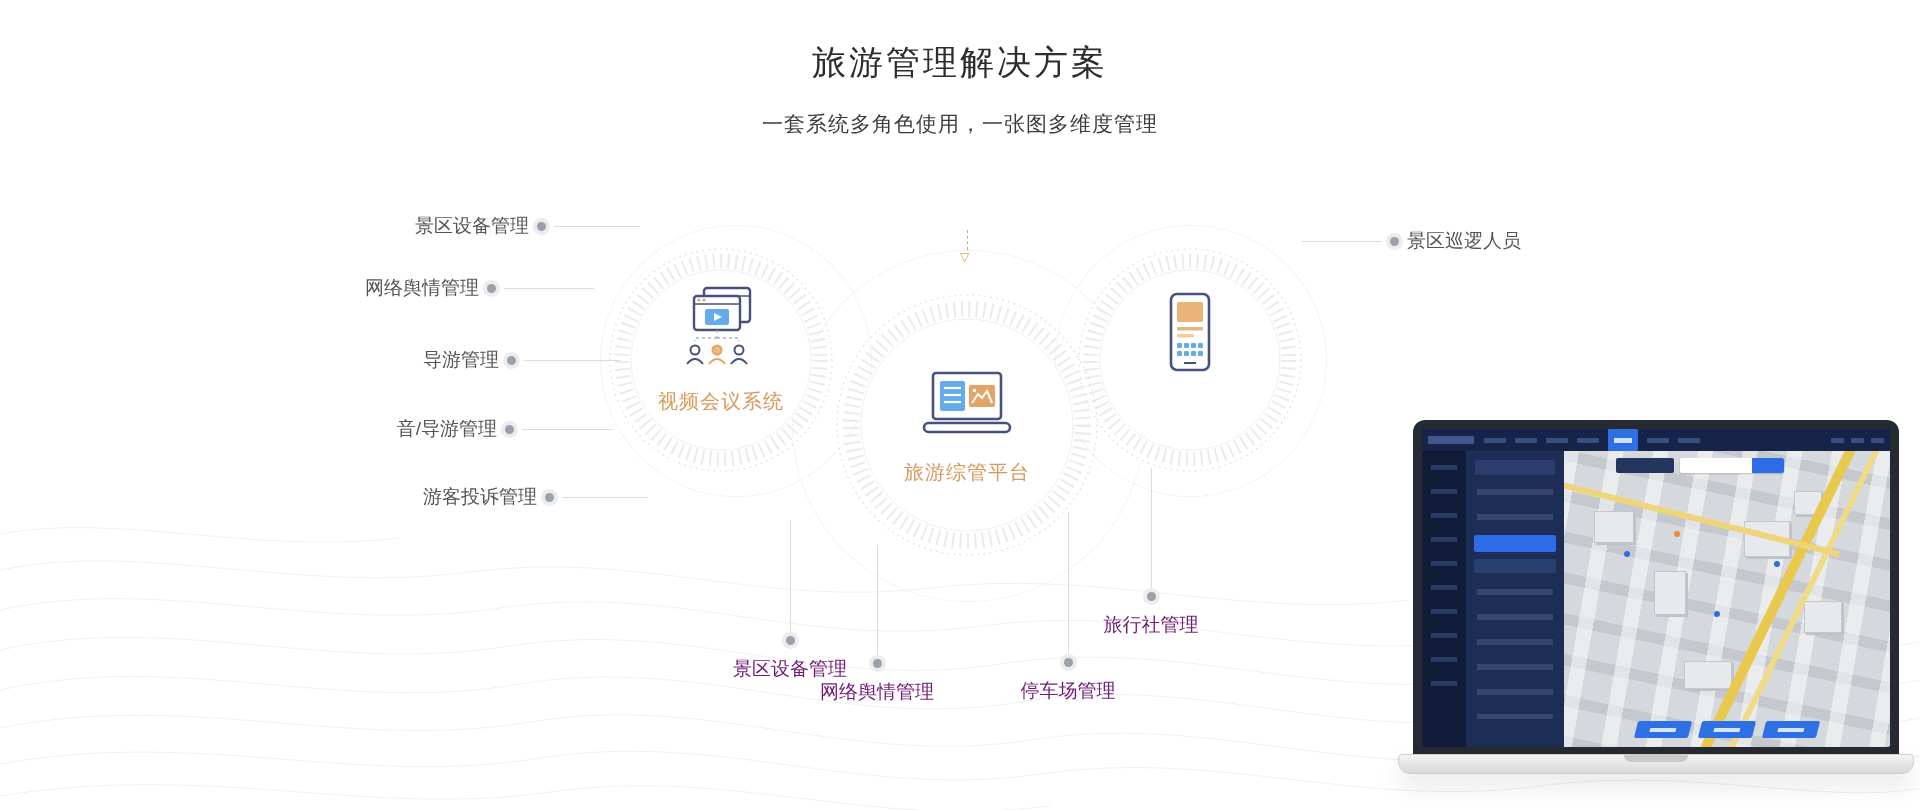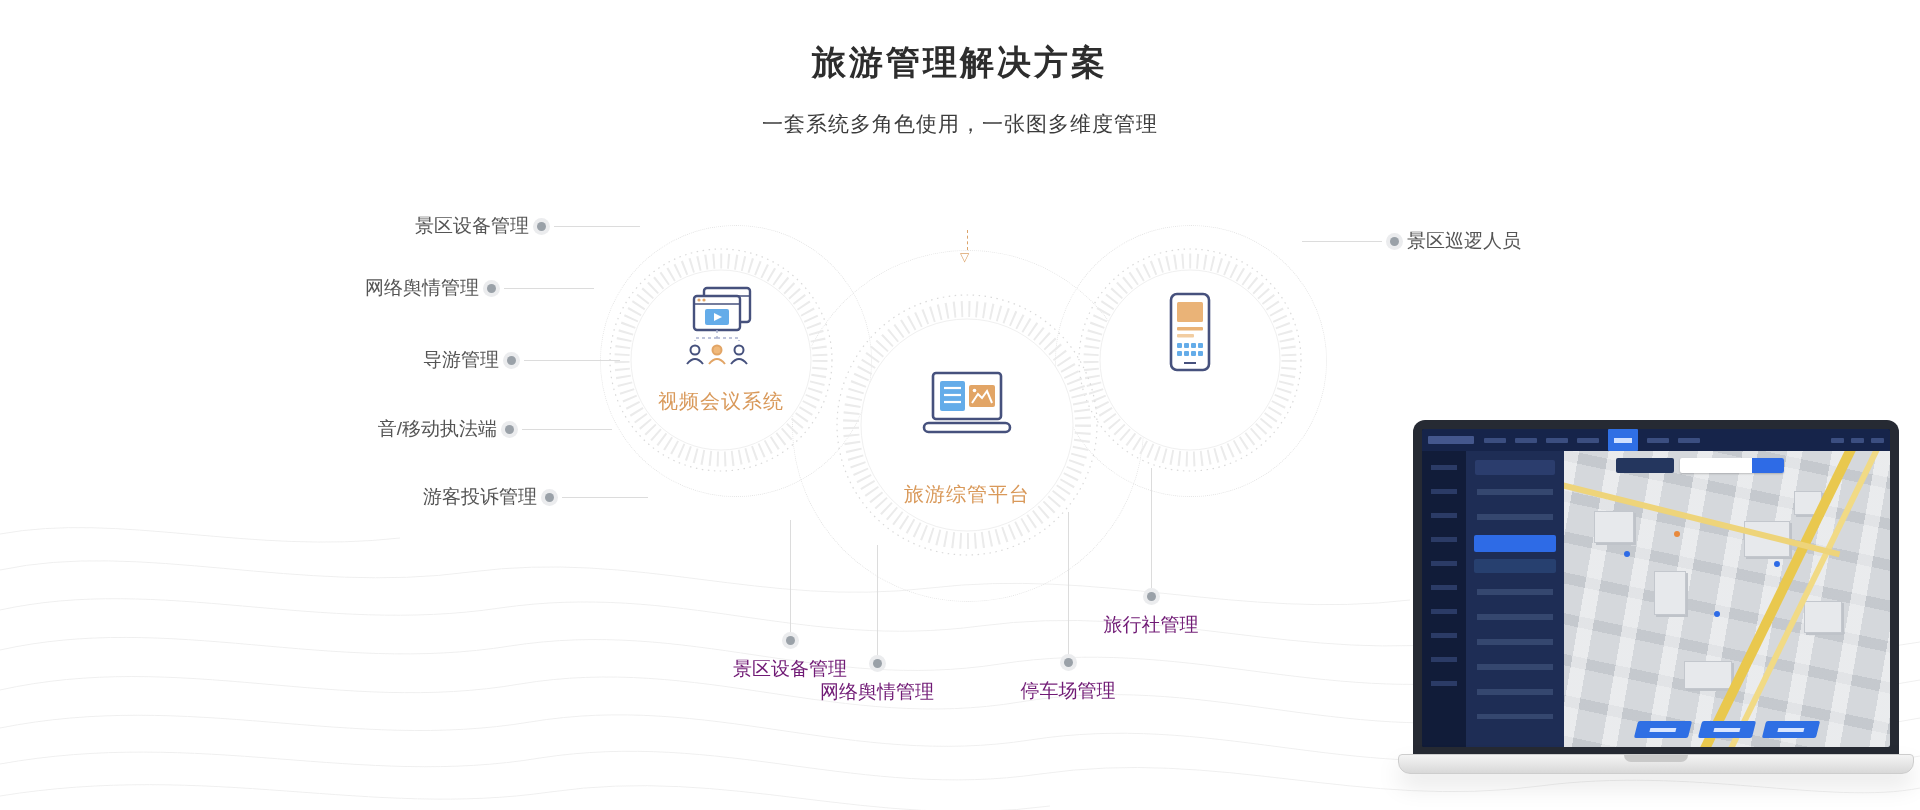--- a/index.html
+++ b/index.html
@@ -1,21 +1,21 @@
 <!DOCTYPE html>
 <html><head>
 <meta charset="utf-8">
 <style>
   html,body { margin:0; padding:0; background:#fff; }
   body { font-family:"Liberation Sans","DejaVu Sans",sans-serif; }
   .canvas { position:relative; width:1920px; height:810px; background:#fff; overflow:hidden; }
 
   
   .title { position:absolute; top:40px; left:0; width:100%; margin:0; text-align:center;
-           font-size:34px; font-weight:700; color:#2d2d2d; letter-spacing:3px; }
+           font-size:34px; font-weight:400; color:#2d2d2d; letter-spacing:3px; }
   .subtitle { position:absolute; top:110px; left:0; width:100%; margin:0; text-align:center;
               font-size:21px; color:#3c3c3c; letter-spacing:1px; }
 
   
   .waves { position:absolute; left:0; top:500px; opacity:.85; }
 
   
   .deco { position:absolute; border:1px dotted #e4e4e4; border-radius:50%; }
 
   
@@ -141,21 +141,21 @@
     <span class="txt">网络舆情管理</span>
     <span class="dot"></span>
     <span class="hline" style="width:90px"></span>
   </div>
   <div class="side-label" style="top:348px; right:1300px;">
     <span class="txt">导游管理</span>
     <span class="dot"></span>
     <span class="hline" style="width:96px"></span>
   </div>
   <div class="side-label" style="top:417px; right:1308px;">
-    <span class="txt">音/移动执法端</span>
+    <span class="txt">音/导游管理</span>
     <span class="dot"></span>
     <span class="hline" style="width:90px"></span>
   </div>
   <div class="side-label" style="top:485px; right:1272px;">
     <span class="txt">游客投诉管理</span>
     <span class="dot"></span>
     <span class="hline" style="width:86px"></span>
   </div>
 
   <div class="side-label" style="top:229px; left:1302px;">
@@ -254,21 +254,21 @@
         <rect x="28" y="12" width="25" height="30" rx="2" fill="#64ace9"></rect>
         <line x1="32" y1="19" x2="49" y2="19" stroke="#fff" stroke-width="2.2"></line>
         <line x1="32" y1="26" x2="49" y2="26" stroke="#fff" stroke-width="2.2"></line>
         <line x1="32" y1="33" x2="49" y2="33" stroke="#fff" stroke-width="2.2"></line>
         <rect x="57" y="16" width="26" height="22" rx="2" fill="#e2a566"></rect>
         <polyline points="60,34 66,25 70,29 75,22 80,34" fill="none" stroke="#fff" stroke-width="2"></polyline>
         <circle cx="62.5" cy="21.5" r="1.8" fill="#fff"></circle>
         <rect x="12" y="54" width="86" height="9" rx="4.5" fill="#fff" stroke="#46517d" stroke-width="2.6"></rect>
       </svg>
     </div>
-    <div class="node-label" style="top:192px;">旅游综管平台</div>
+    <div class="node-label" style="top:170px;">旅游综管平台</div>
   </div>
 
   <div class="top-connector"></div>
   <span class="top-arrow">▽</span>
 
   <div class="laptop">
     <div class="lt-screen">
       <div class="dash">
         <div class="dash-top">
           <span class="chip logo"></span>

